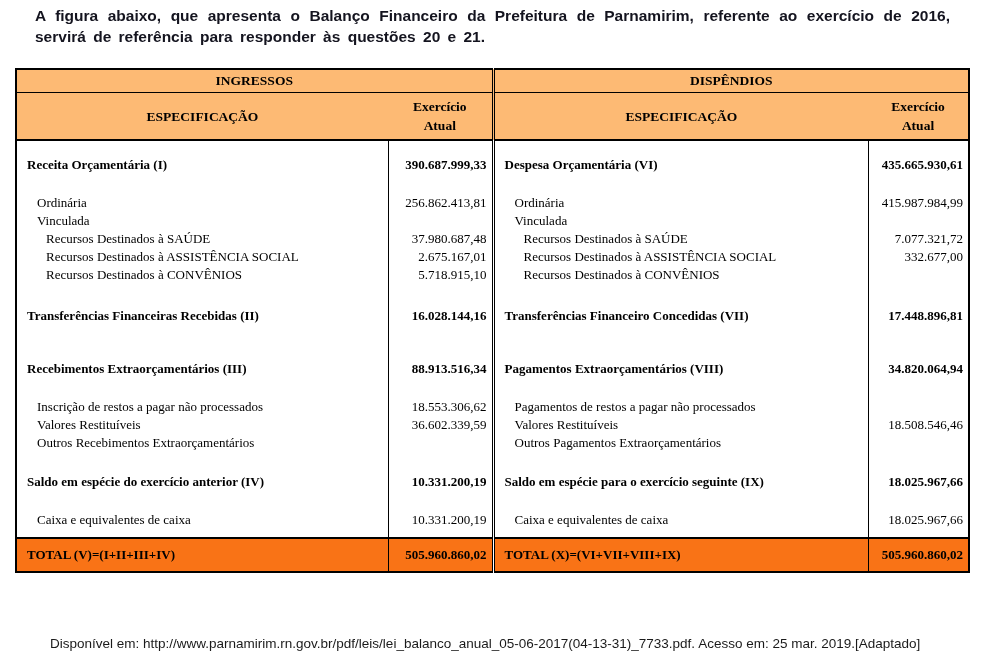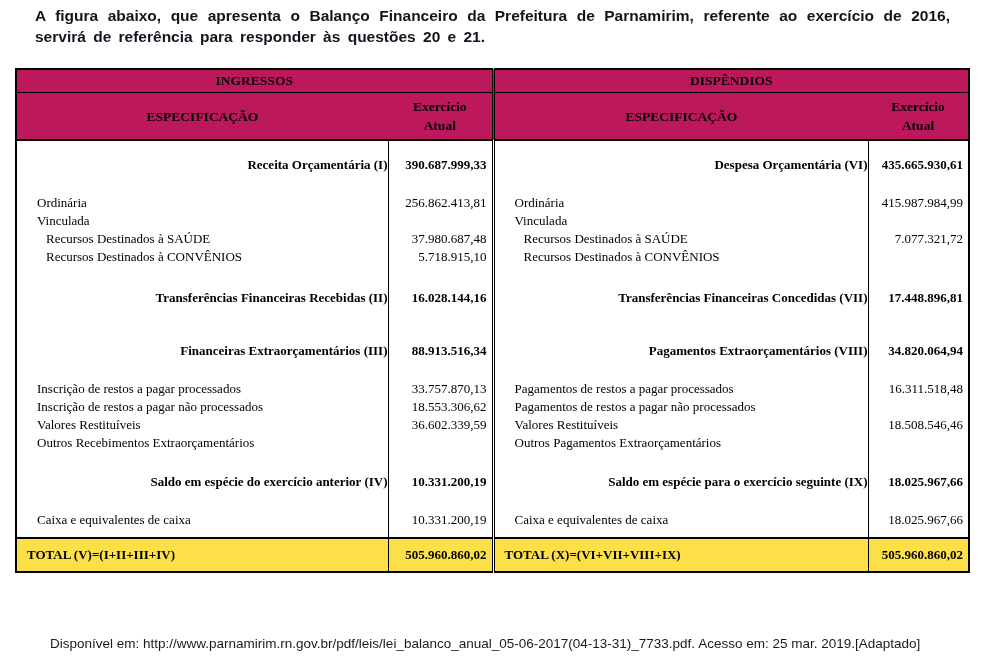--- a/index.html
+++ b/index.html
@@ -37,21 +37,21 @@
     font-family: "Liberation Serif", serif;
     font-size: 13px;
     color: #000;
   }
   col.c-spec-l  { width: 372px; }
   col.c-val-l   { width: 105px; }
   col.c-spec-r  { width: 375px; }
   col.c-val-r   { width: 101px; }
 
   thead th {
-    background: #be185d;
+    background: #fdba74;
     font-weight: bold;
     text-align: center;
     padding: 0;
   }
   tr.h1 th {
     height: 22px;
     font-size: 13.5px;
     border-bottom: 1px solid #000;
   }
   tr.h2 th {
@@ -66,25 +66,25 @@
   td.spec { text-align: left; }
   td.val {
     border-left: 1px solid #000;
     text-align: right;
     padding-right: 5px;
   }
   .dbl { border-left: 3px double #000 !important; }
   .ind0 { padding-left: 10px; }
   .ind1 { padding-left: 20px; }
   .ind2 { padding-left: 29px; }
-  tr.bold td { font-weight: bold; text-align: right; }
+  tr.bold td { font-weight: bold; }
   tbody tr { height: 18px; vertical-align: bottom; }
   tbody tr.spacer { vertical-align: top; }
   tfoot tr.total td {
-    background: #fde047;
+    background: #f97316;
     border-top: 2px solid #000;
     height: 32px;
     font-weight: bold;
     vertical-align: middle;
   }
   .source {
     position: absolute;
     left: 42px; top: 627px;
     width: 903px;
     margin: 8px;
@@ -154,60 +154,60 @@
           <td class="spec dbl ind1">Vinculada</td>
           <td class="val"></td>
         </tr>
         <tr>
           <td class="spec ind2">Recursos Destinados à SAÚDE</td>
           <td class="val">37.980.687,48</td>
           <td class="spec dbl ind2">Recursos Destinados à SAÚDE</td>
           <td class="val">7.077.321,72</td>
         </tr>
         <tr>
+          <td class="spec ind2">Recursos Destinados à ASSISTÊNCIA SOCIAL</td>
+          <td class="val">2.675.167,01</td>
+          <td class="spec dbl ind2">Recursos Destinados à ASSISTÊNCIA SOCIAL</td>
+          <td class="val">332.677,00</td>
+        </tr>
+        <tr>
           <td class="spec ind2">Recursos Destinados à CONVÊNIOS</td>
           <td class="val">5.718.915,10</td>
           <td class="spec dbl ind2">Recursos Destinados à CONVÊNIOS</td>
           <td class="val"></td>
         </tr>
         <tr class="spacer" style="height: 23px;">
           <td class="spec ind0"></td>
           <td class="val"></td>
           <td class="spec dbl ind0"></td>
           <td class="val"></td>
         </tr>
         <tr class="bold">
           <td class="spec ind0">Transferências Financeiras Recebidas (II)</td>
           <td class="val">16.028.144,16</td>
-          <td class="spec dbl ind0">Transferências Financeiras Concedidas (VII)</td>
+          <td class="spec dbl ind0">Transferências Financeiro Concedidas (VII)</td>
           <td class="val">17.448.896,81</td>
         </tr>
         <tr class="spacer" style="height: 35px;">
           <td class="spec ind0"></td>
           <td class="val"></td>
           <td class="spec dbl ind0"></td>
           <td class="val"></td>
         </tr>
         <tr class="bold">
-          <td class="spec ind0">Financeiras Extraorçamentários (III)</td>
+          <td class="spec ind0">Recebimentos Extraorçamentários (III)</td>
           <td class="val">88.913.516,34</td>
           <td class="spec dbl ind0">Pagamentos Extraorçamentários (VIII)</td>
           <td class="val">34.820.064,94</td>
         </tr>
         <tr class="spacer" style="height: 20px;">
           <td class="spec ind0"></td>
           <td class="val"></td>
           <td class="spec dbl ind0"></td>
           <td class="val"></td>
-        </tr>
-        <tr>
-          <td class="spec ind1">Inscrição de restos a pagar processados</td>
-          <td class="val">33.757.870,13</td>
-          <td class="spec dbl ind1">Pagamentos de restos a pagar processados</td>
-          <td class="val">16.311.518,48</td>
         </tr>
         <tr>
           <td class="spec ind1">Inscrição de restos a pagar não processados</td>
           <td class="val">18.553.306,62</td>
           <td class="spec dbl ind1">Pagamentos de restos a pagar não processados</td>
           <td class="val"></td>
         </tr>
         <tr>
           <td class="spec ind1">Valores Restituíveis</td>
           <td class="val">36.602.339,59</td>

